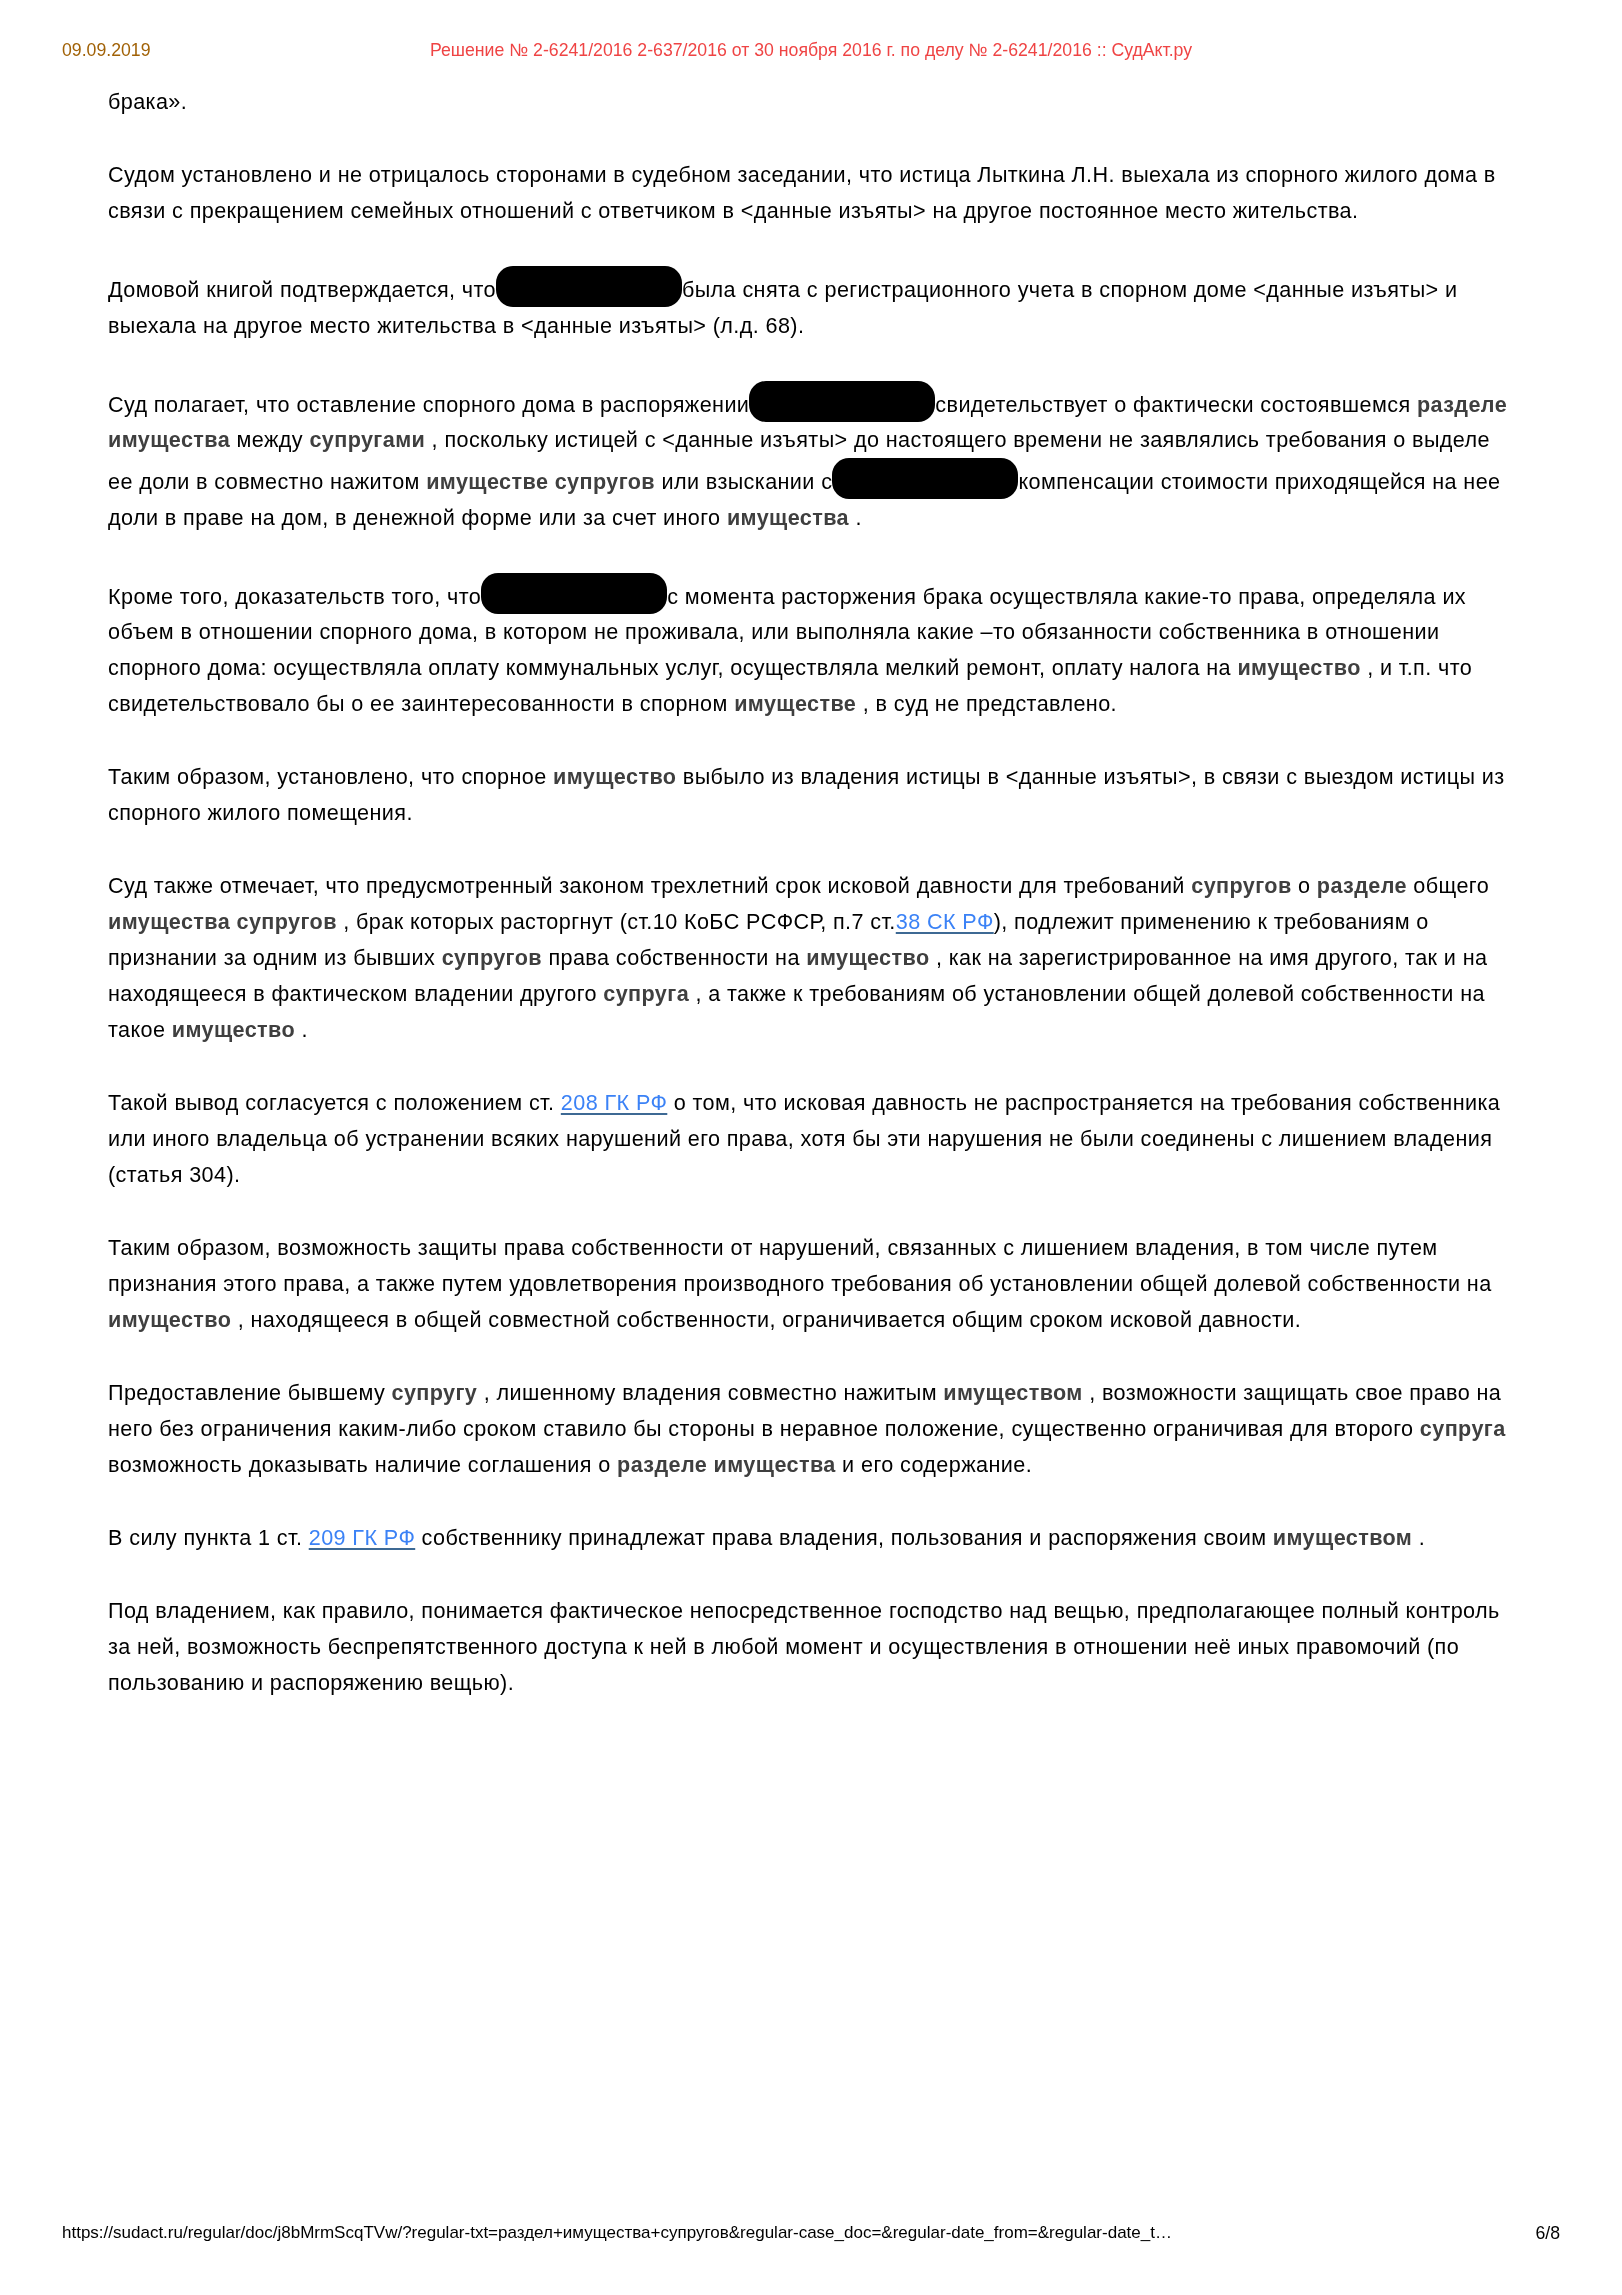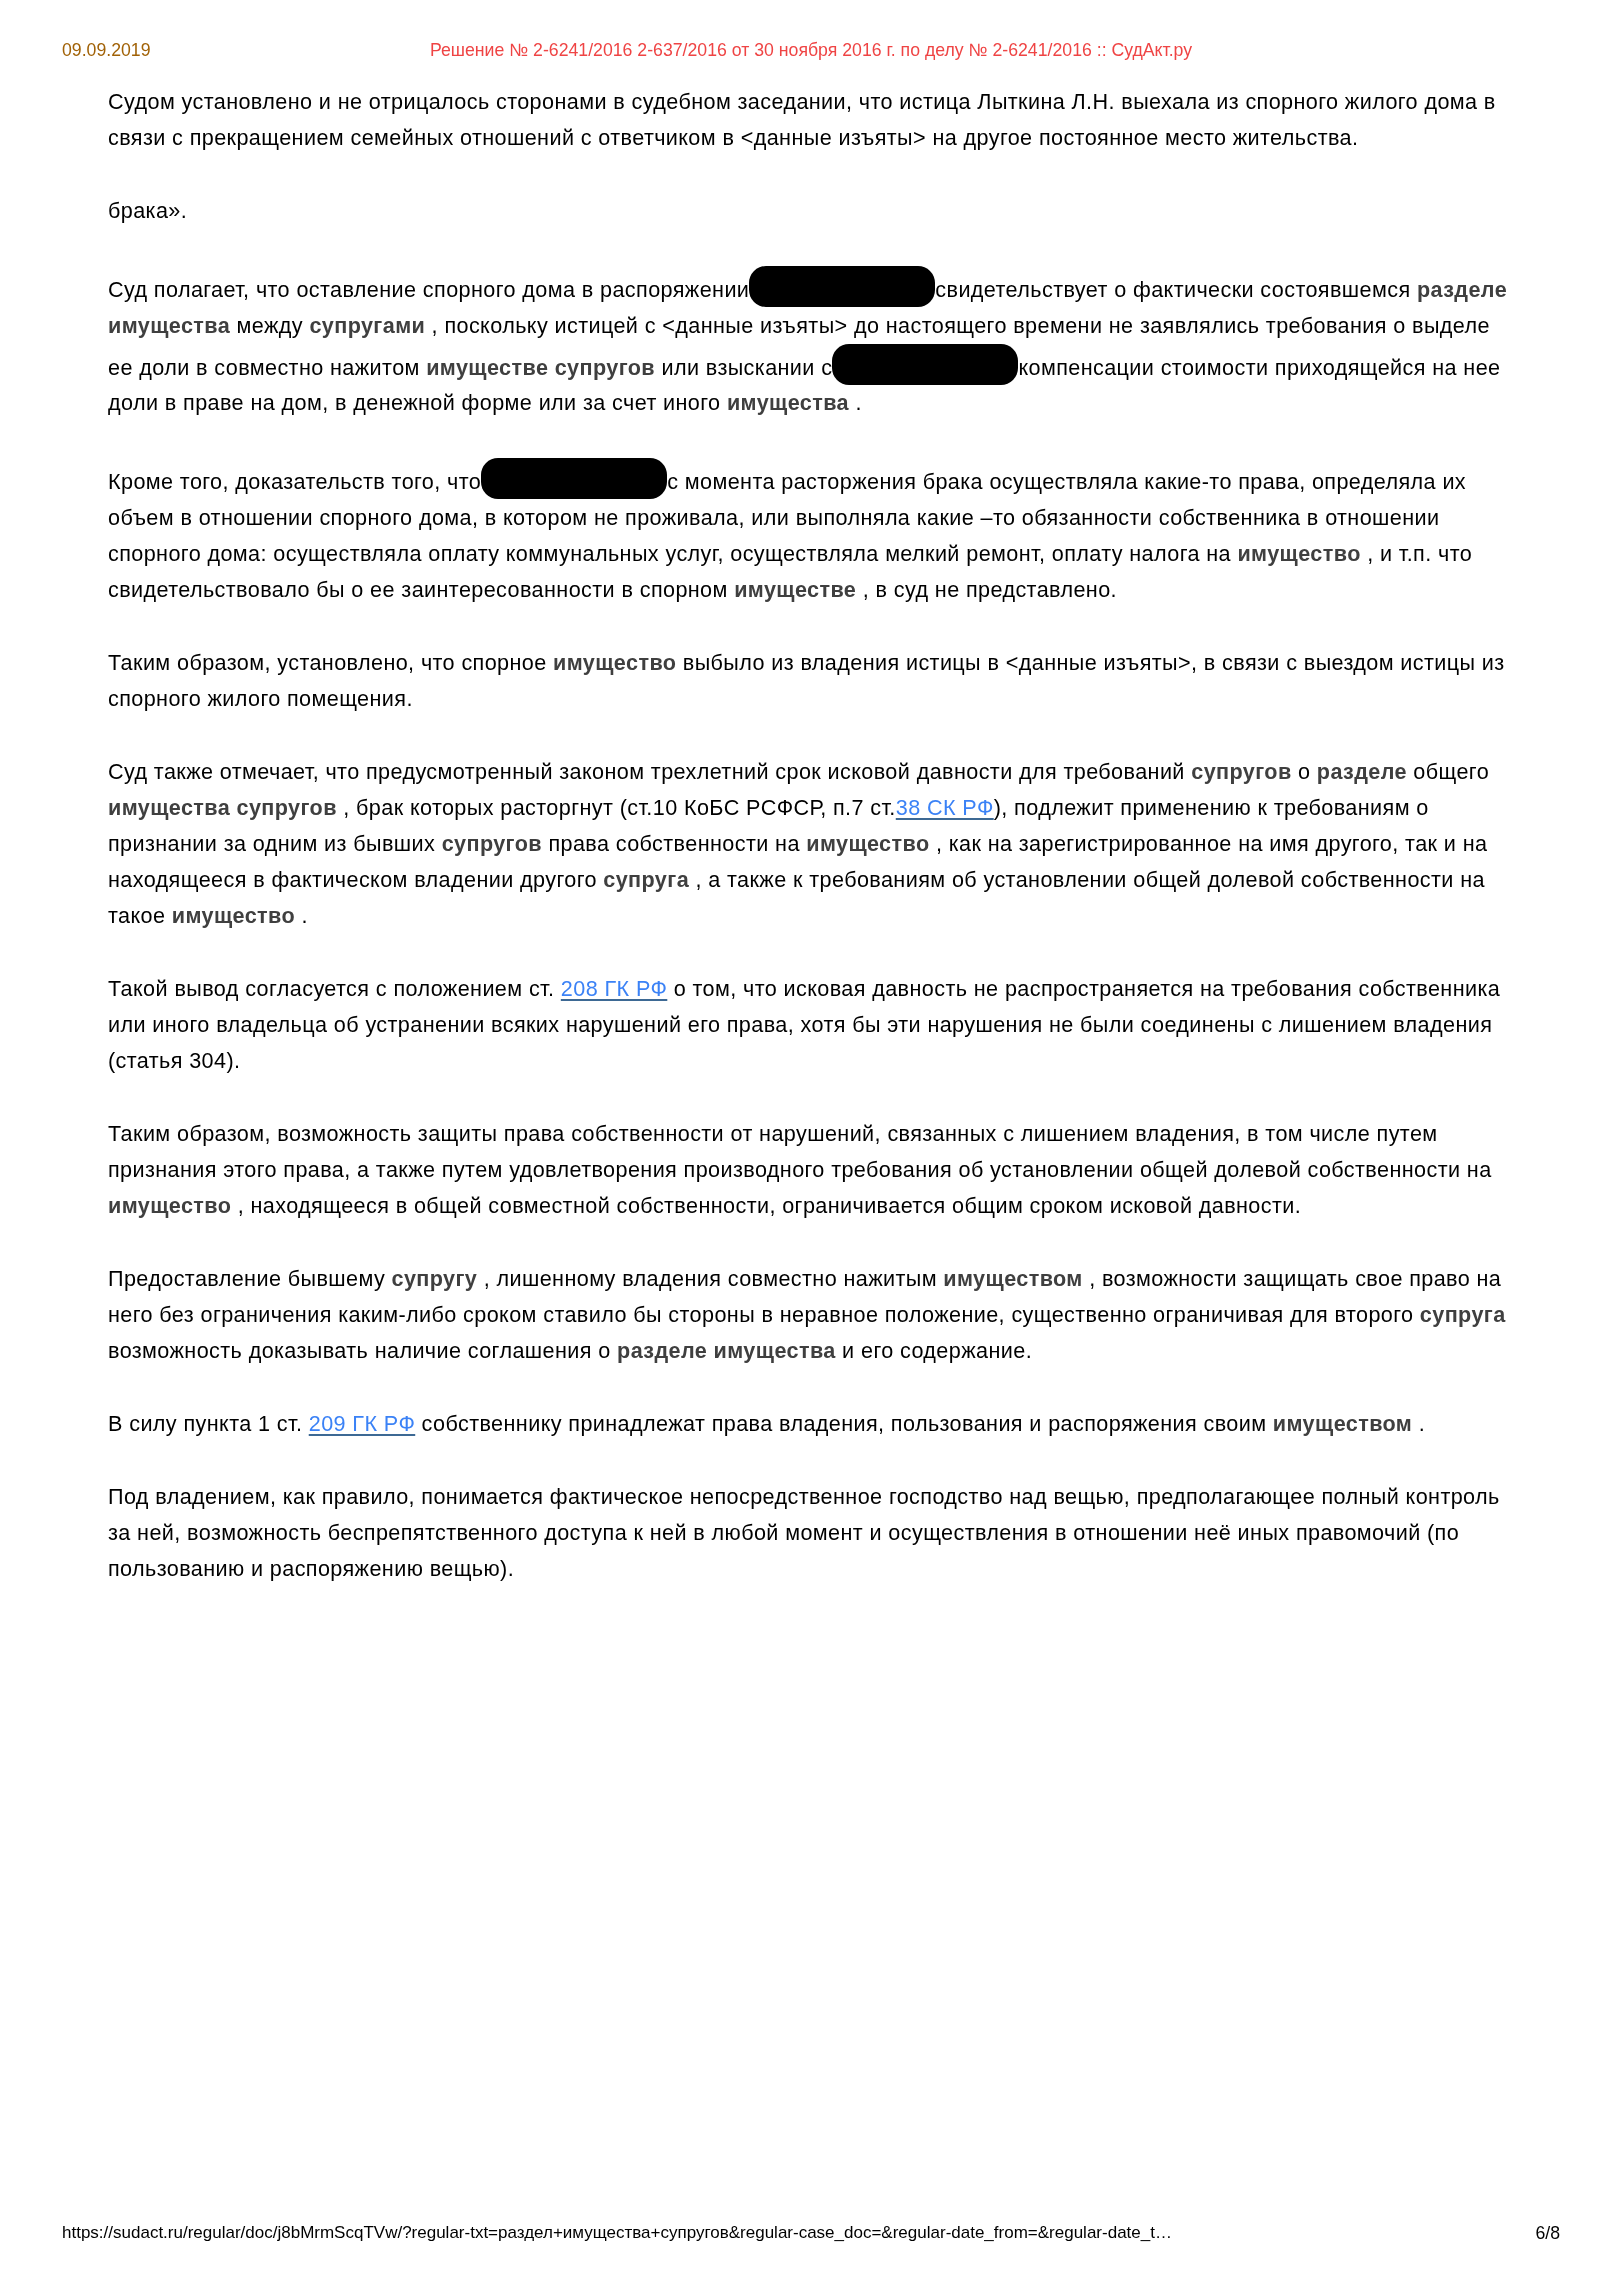--- a/index.html
+++ b/index.html
@@ -53,25 +53,26 @@
 </head>
 <body>
 
 <div class="page">
 
   <div class="hdr-title">Решение № 2-6241/2016 2-637/2016 от 30 ноября 2016 г. по делу № 2-6241/2016 :: СудАкт.ру</div>
   <div class="hdr-date">09.09.2019</div>
 
   <div class="content">
 
+    <p>брака».</p>
+
     <p>Судом установлено и не отрицалось сторонами в судебном заседании, что истица Лыткина Л.Н. выехала из спорного жилого дома в связи с прекращением семейных отношений с ответчиком в &lt;данные изъяты&gt; на другое постоянное место жительства.</p>
 
-    <p>брака».</p>
 
-
+    <p><span>Домовой книгой подтверждается, что</span><span class="redact"></span><span>была снята с регистрационного учета в спорном доме &lt;данные изъяты&gt; и выехала на другое место жительства в &lt;данные изъяты&gt; (л.д. 68).</span></p>
 
     <p><span>Суд полагает, что оставление спорного дома в распоряжении</span><span class="redact"></span><span>свидетельствует о фактически состоявшемся </span><span class="hl">разделе имущества</span><span> между </span><span class="hl">супругами</span><span> , поскольку истицей с &lt;данные изъяты&gt; до настоящего времени не заявлялись требования о выделе ее доли в совместно нажитом </span><span class="hl">имуществе супругов</span><span> или взыскании с</span><span class="redact"></span><span>компенсации стоимости приходящейся на нее доли в праве на дом, в денежной форме или за счет иного </span><span class="hl">имущества</span><span> .</span></p>
 
     <p><span>Кроме того, доказательств того, что</span><span class="redact"></span><span>с момента расторжения брака осуществляла какие-то права, определяла их объем в отношении спорного дома, в котором не проживала, или выполняла какие –то обязанности собственника в отношении спорного дома: осуществляла оплату коммунальных услуг, осуществляла мелкий ремонт, оплату налога на </span><span class="hl">имущество</span><span> , и т.п. что свидетельствовало бы о ее заинтересованности в спорном </span><span class="hl">имуществе</span><span> , в суд не представлено.</span></p>
 
     <p><span>Таким образом, установлено, что спорное </span><span class="hl">имущество</span><span> выбыло из владения истицы в &lt;данные изъяты&gt;, в связи с выездом истицы из спорного жилого помещения.</span></p>
 
 
     <p><span>Суд также отмечает, что предусмотренный законом трехлетний срок исковой давности для требований </span><span class="hl">супругов</span><span> о </span><span class="hl">разделе</span><span> общего </span><span class="hl">имущества супругов</span><span> , брак которых расторгнут (ст.10 КоБС РСФСР, п.7 ст.</span><a class="lnk">38 СК РФ</a><span>), подлежит применению к требованиям о признании за одним из бывших </span><span class="hl">супругов</span><span> права собственности на </span><span class="hl">имущество</span><span> , как на зарегистрированное на имя другого, так и на находящееся в фактическом владении другого </span><span class="hl">супруга</span><span> , а также к требованиям об установлении общей долевой собственности на такое </span><span class="hl">имущество</span><span> .</span></p>
 

